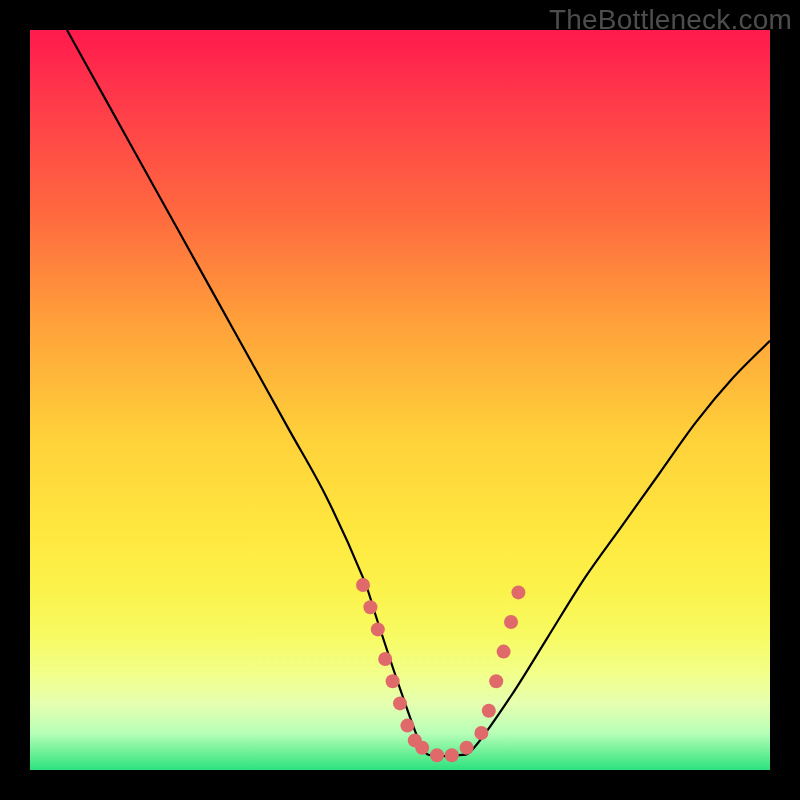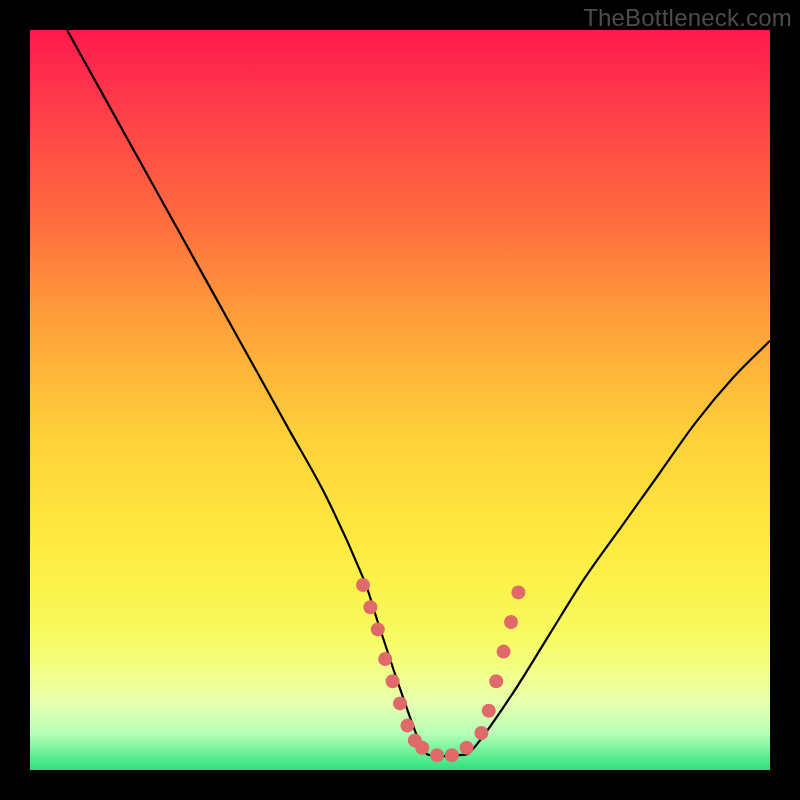--- a/index.html
+++ b/index.html
@@ -39,21 +39,21 @@
       #b7ffb7 95%,
       #47e887 99%,
       #2fe07f 100%
     );
   }
   .watermark {
     position: absolute;
     top: 4px;
     right: 8px;
     color: #4d4d4d;
-    font-size: 24px;
+    font-size: 28px;
     font-weight: 500;
     letter-spacing: 0.2px;
     z-index: 10;
   }
   svg.curve {
     position: absolute;
     left: 0;
     top: 0;
     width: 740px;
     height: 740px;

